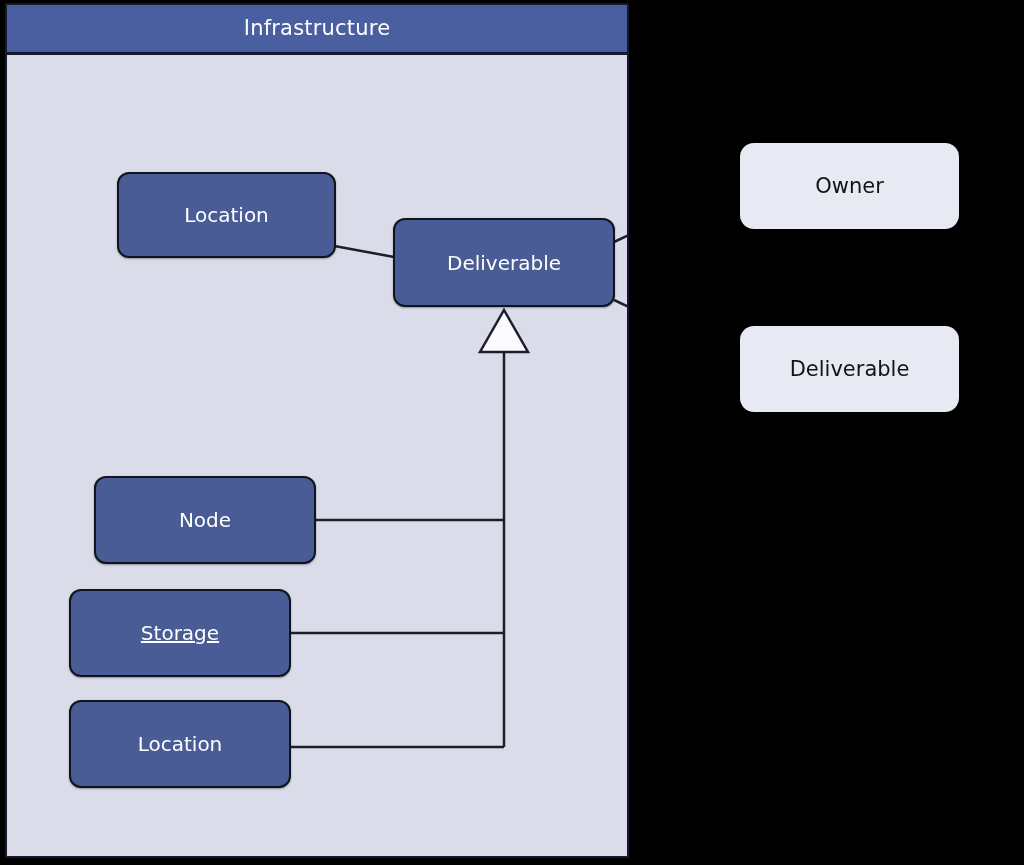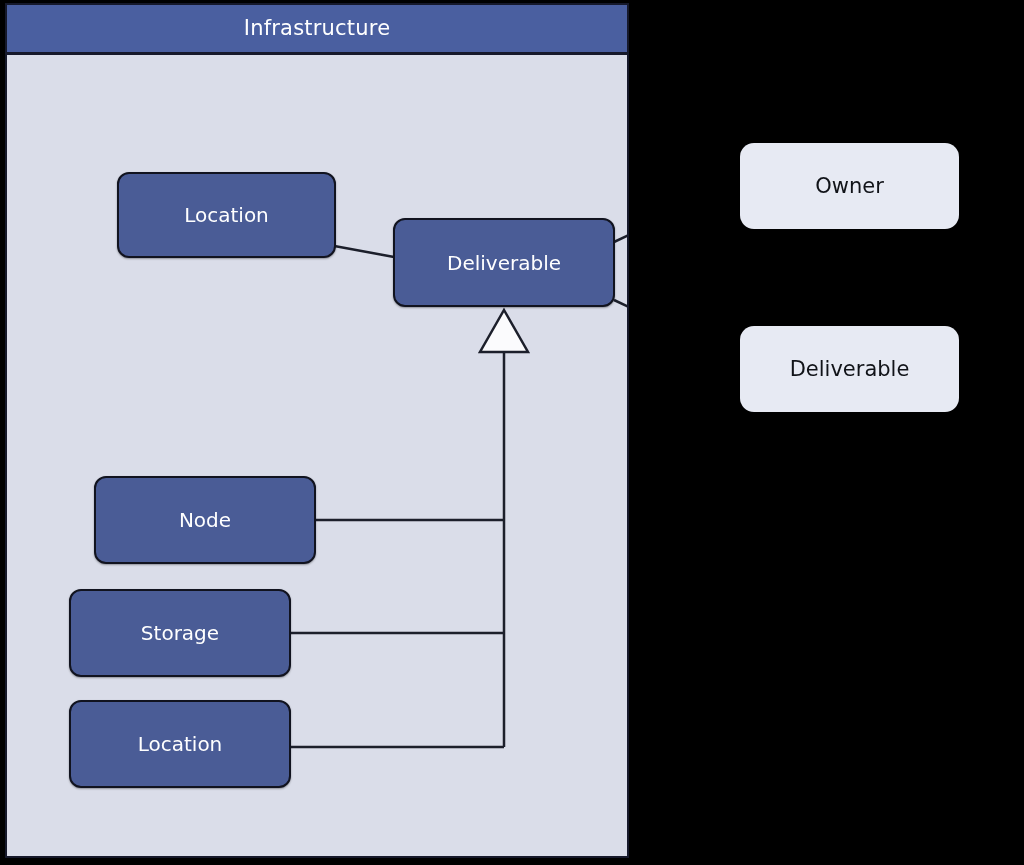--- a/index.html
+++ b/index.html
@@ -84,21 +84,21 @@
     justify-content: center;
     color: #ffffff;
     font-size: 20px;
     box-shadow: 0 1px 2px rgba(0,0,0,0.35);
   }
   .cbox span { line-height: 1; }
 
   #box-location  { left: 62px;  top: 117px; width: 219px; height: 86px; margin-left: 48px; }
   #box-deliverable { left: 386px; top: 163px; width: 222px; height: 89px; }
   #box-node      { left: 62px;  top: 421px; width: 222px; height: 88px; margin-left: 25px; }
-  #box-storage   { left: 62px;  top: 534px; width: 222px; height: 88px; }
+  #box-storage   { left: 62px;  top: 534px; width: 222px; height: 88px; text-decoration: underline; }
   #box-network   { left: 62px;  top: 645px; width: 222px; height: 88px; }
 
   
   .rbox {
     position: absolute;
     box-sizing: border-box;
     background: #e7eaf3;
     border-radius: 14px;
     display: flex;
     align-items: center;

